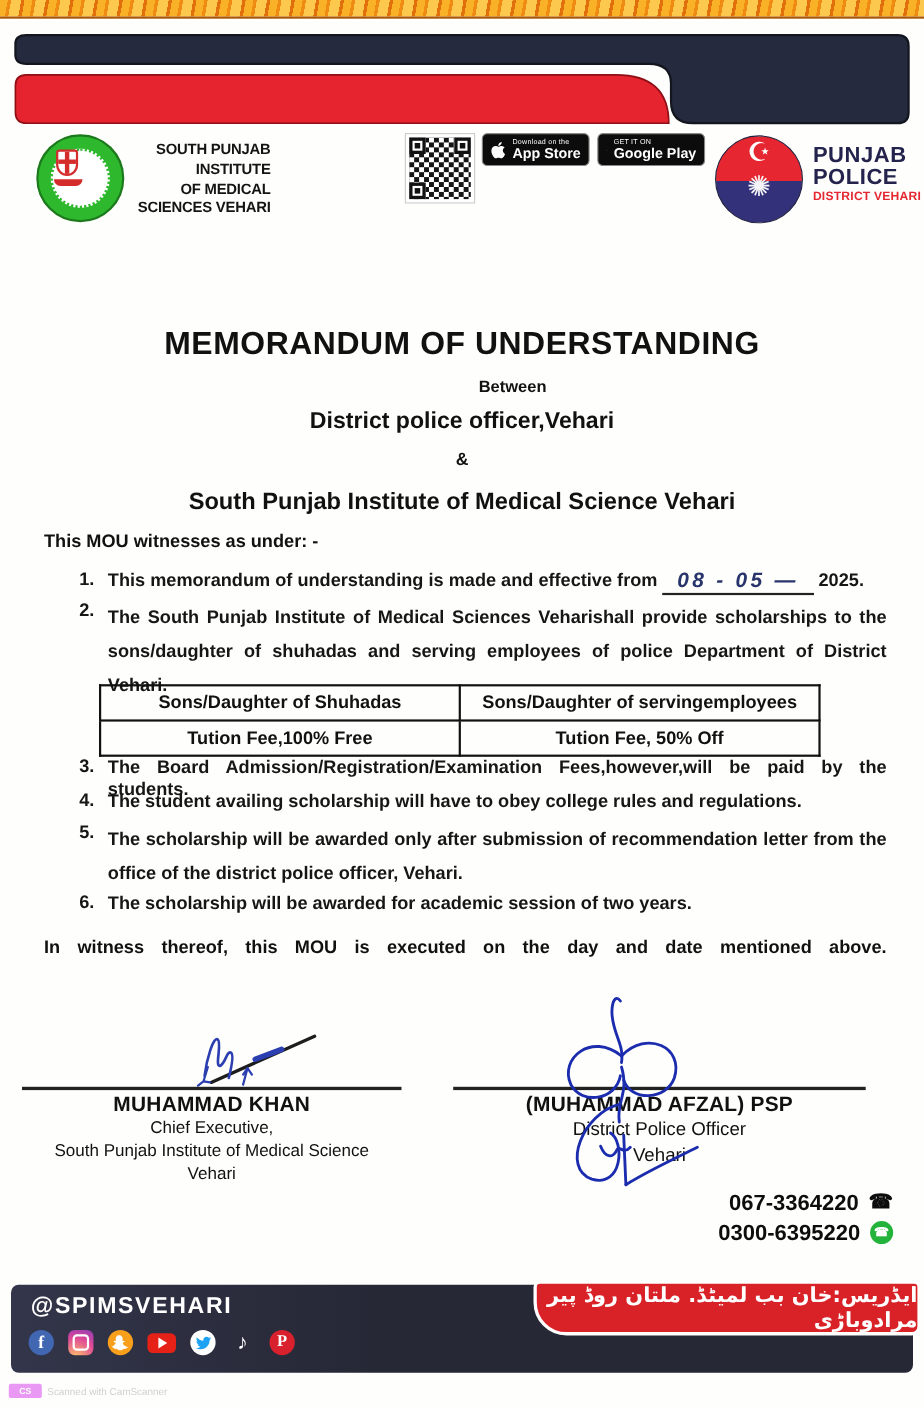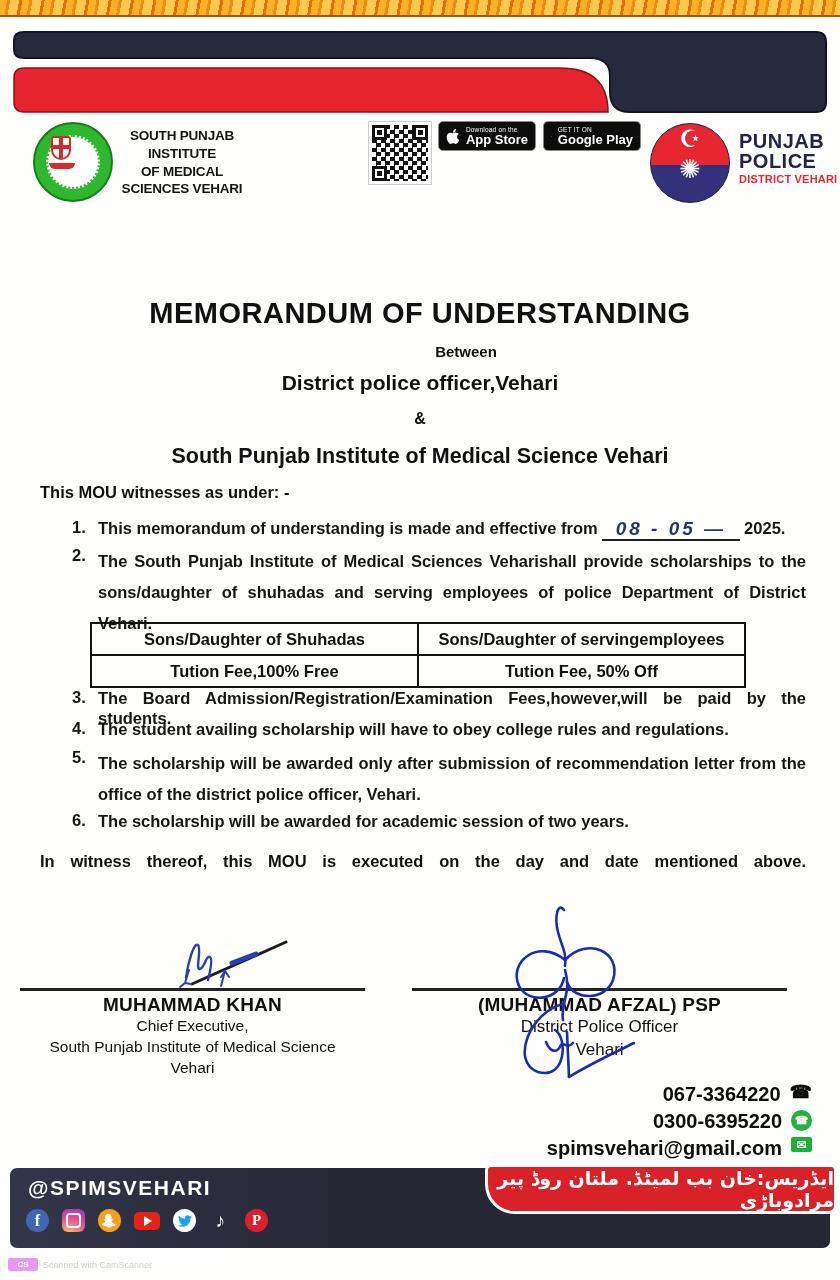--- a/index.html
+++ b/index.html
@@ -16,21 +16,21 @@
   .spims-logo{left:33px;top:122px;width:80px;height:80px;border-radius:50%;
     background:#2eb82e;border:2px solid #1c7a1c;box-sizing:border-box;}
   .spims-inner{position:absolute;left:11px;top:11px;width:54px;height:54px;border-radius:50%;
     background:#fff;border:2px dotted #2eb82e;box-sizing:border-box;}
   .shield{position:absolute;left:16px;top:12px;width:20px;height:24px;background:
     linear-gradient(#d42b2b,#d42b2b) 50% 0/4px 100% no-repeat,
     linear-gradient(#d42b2b,#d42b2b) 0 45%/100% 4px no-repeat,#fff;
     border:2px solid #d42b2b;border-radius:3px 3px 10px 10px;box-sizing:border-box;}
   .banner{position:absolute;left:14px;top:39px;width:26px;height:6px;background:#d42b2b;
     border-radius:0 0 8px 8px;}
-  .spims-text{left:118px;top:127px;width:128px;text-align:center;font-weight:bold;
+  .spims-text{left:118px;top:127px;width:128px;text-align:right;font-weight:bold;
     font-size:13.5px;line-height:1.32;letter-spacing:-0.2px;color:#141414;}
   .spims-text span{display:block;}
 
   .qr{left:368px;top:121px;width:64px;height:64px;background:#fff;border:1px solid #ccc;padding:3px;box-sizing:border-box;}
   .qr-pat{position:absolute;left:3px;top:3px;width:56px;height:56px;
     background:repeating-conic-gradient(#151515 0% 25%,#fff 0% 50%);background-size:9px 9px;}
   .qr-marker{position:absolute;width:15px;height:15px;border:3px solid #111;background:#fff;box-sizing:border-box;}
   .qr-marker::after{content:"";position:absolute;left:2px;top:2px;width:5px;height:5px;background:#111;}
   .qm1{left:3px;top:3px;} .qm2{right:3px;top:3px;} .qm3{left:3px;bottom:3px;}
 
@@ -261,24 +261,20 @@
 
   <div class="abs contact">
     <div class="c-row">
       <span>067-3364220</span>
       <span class="phone-glyph">☎</span>
     </div>
     <div class="c-row">
       <span>0300-6395220</span>
       <span class="wa">☎</span>
     </div>
-    <div class="c-row">
-      <span>spimsvehari@gmail.com</span>
-      <span class="env">✉</span>
-    </div>
   </div>
 
   <div class="abs footer-bar"></div>
   <div class="abs handle">@SPIMSVEHARI</div>
   <div class="abs socials">
     <span class="soc fb">f</span>
     <span class="soc ig">
         <i></i>
       </span>
     <span class="soc sc">

